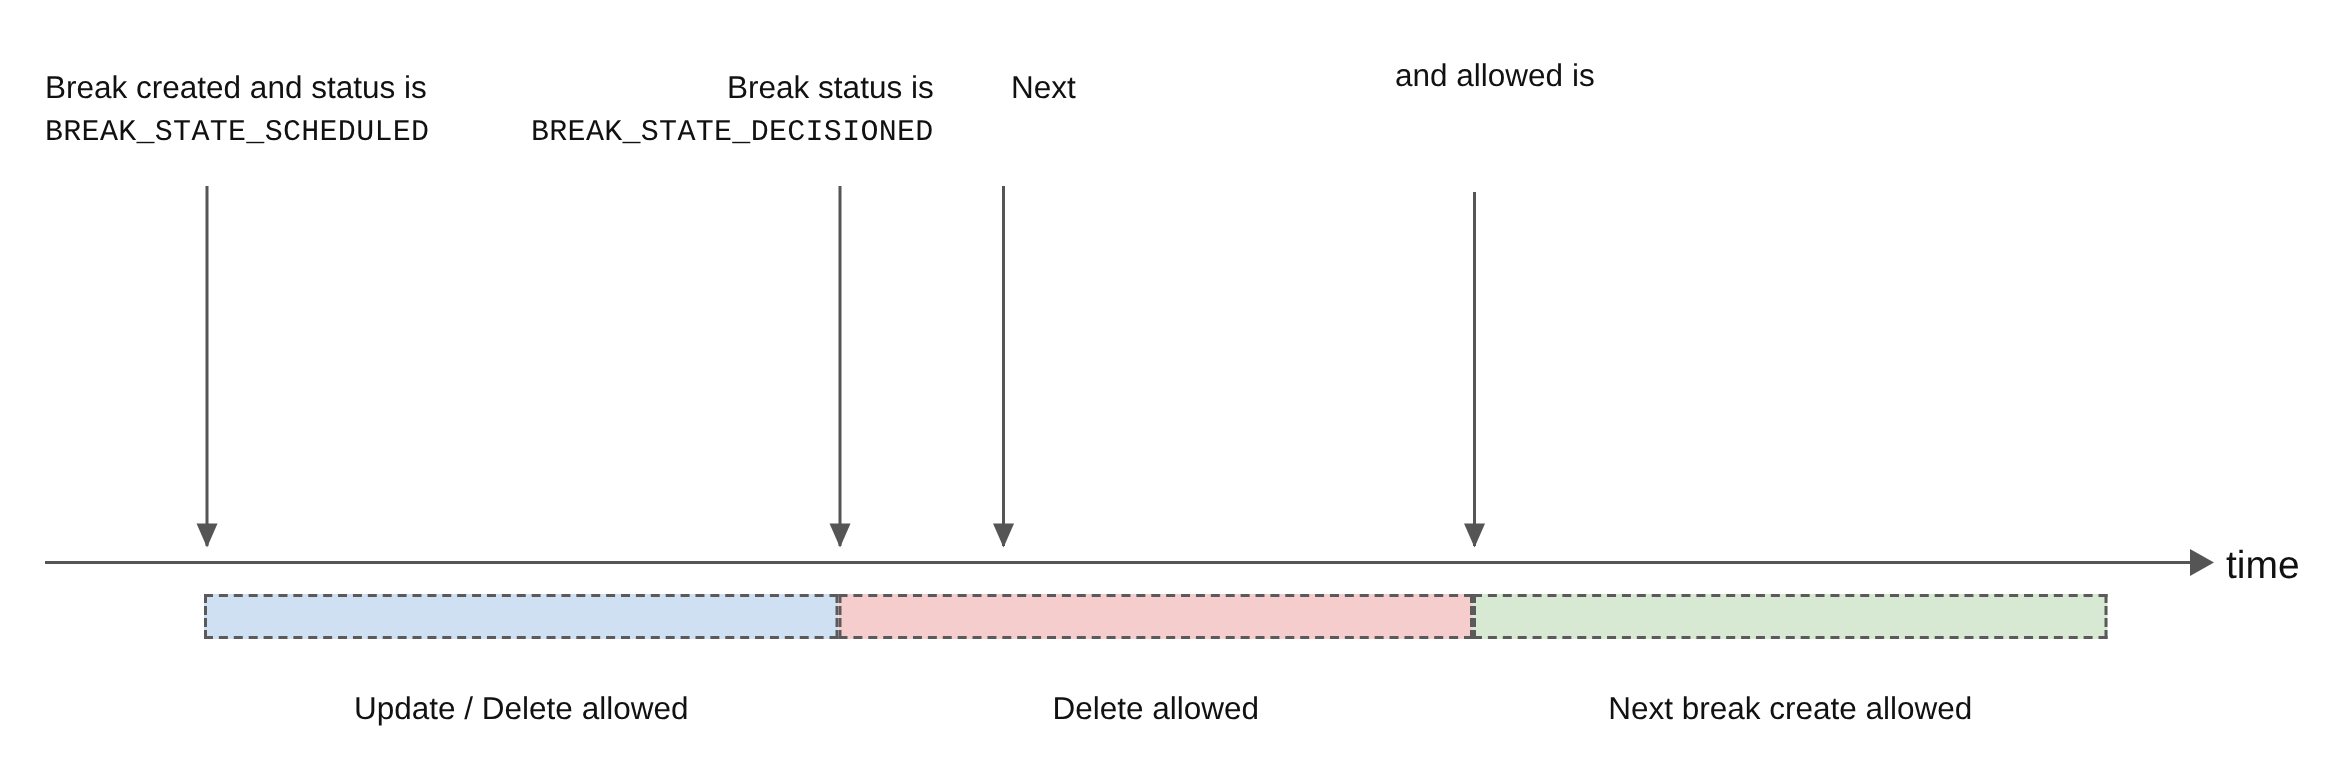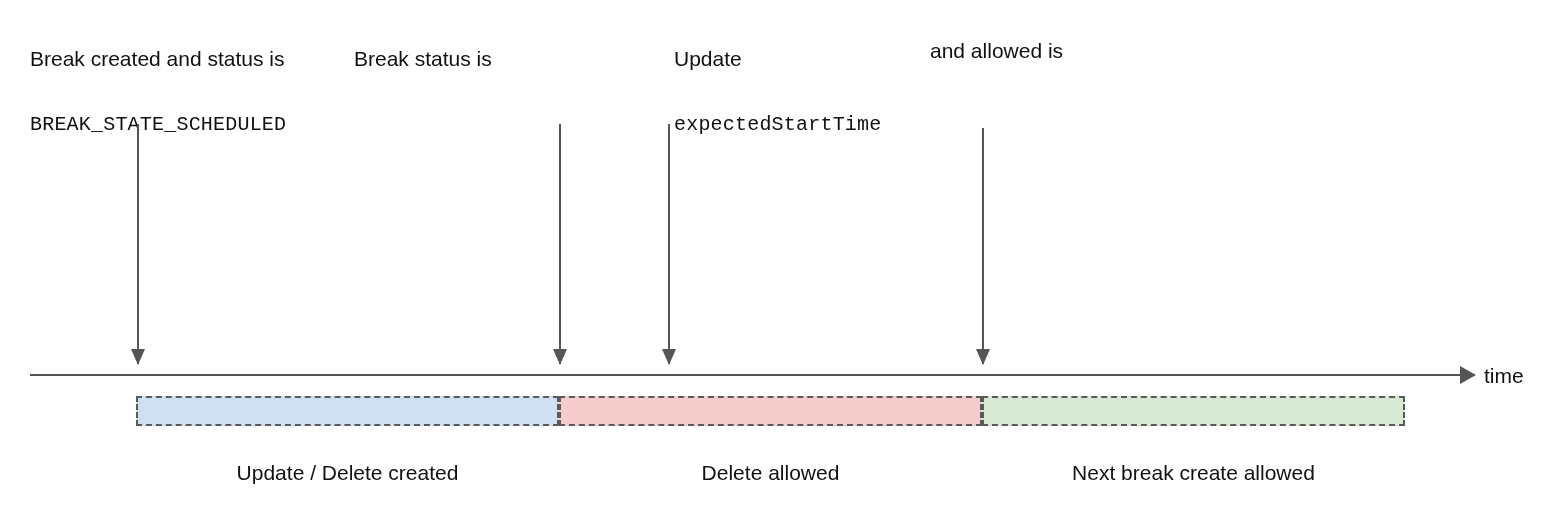--- a/index.html
+++ b/index.html
@@ -26,21 +26,20 @@
     display: block;
     font-size: 21px;
     line-height: 30px;
     font-family: "Liberation Sans", sans-serif;
     color: #111111;
   }
   .annot .line.mono {
     font-family: "Liberation Mono", "DejaVu Sans Mono", monospace;
     font-size: 20px;
     letter-spacing: 0.2px;
-    margin-top: 36px;
   }
 
   
   .varrow {
     position: absolute;
     width: 16px;
   }
   .varrow .stem {
     position: absolute;
     left: 7px;
@@ -76,21 +75,21 @@
     width: 0;
     height: 0;
     border-top: 9px solid transparent;
     border-bottom: 9px solid transparent;
     border-left: 16px solid #555555;
   }
   #time-axis-label {
     position: absolute;
     left: 1484px;
     top: 363px;
-    font-size: 21px;
+    font-size: 26px;
     line-height: 26px;
     color: #111111;
   }
 
   
   .segbar {
     position: absolute;
     top: 396px;
     height: 30px;
     border: 2px dashed #5a5a5a;
@@ -112,25 +111,25 @@
 
 <div id="canvas">
 
   <div class="annot" id="annot-0" style="left: 30px; top: 44px;">
     <span class="line">Break created and status is</span>
     <span class="line mono">BREAK_STATE_SCHEDULED</span>
   </div>
 
   <div class="annot" id="annot-1" style="left: 354px; top: 44px; text-align: right;">
     <span class="line">Break status is</span>
+    <span class="line mono">BREAK_STATE_DECISIONED</span>
   </div>
 
   <div class="annot" id="annot-2" style="left: 674px; top: 44px;">
-    <span class="line">Update</span>
-    <span class="line mono">expectedStartTime</span>
+    <span class="line">Next</span>
   </div>
 
   <div class="annot" id="annot-3" style="left: 930px; top: 36px;">
     <span class="line">and allowed is</span>
   </div>
 
   <div class="varrow" id="varrow-0" style="left: 130px; top: 124px; height: 240px;">
     <div class="stem"></div>
     <div class="head"></div>
   </div>
@@ -148,17 +147,17 @@
   </div>
 
   <div id="time-axis"></div>
   <div id="time-axis-head"></div>
   <div id="time-axis-label">time</div>
 
   <div class="segbar" id="segbar-0" style="left: 136px; width: 423px; background: rgb(207, 224, 242); border-color: rgb(90, 90, 90);"></div>
   <div class="segbar" id="segbar-1" style="left: 559px; width: 423px; background: rgb(246, 205, 205); border-color: rgb(90, 90, 90);"></div>
   <div class="segbar" id="segbar-2" style="left: 982px; width: 423px; background: rgb(215, 233, 210); border-color: rgb(90, 90, 90);"></div>
 
-  <div class="segcap" id="segcap-0" style="left: 136px; width: 423px;">Update / Delete created</div>
+  <div class="segcap" id="segcap-0" style="left: 136px; width: 423px;">Update / Delete allowed</div>
   <div class="segcap" id="segcap-1" style="left: 559px; width: 423px;">Delete allowed</div>
   <div class="segcap" id="segcap-2" style="left: 982px; width: 423px;">Next break create allowed</div>
 
 </div>
 
 </body></html>

